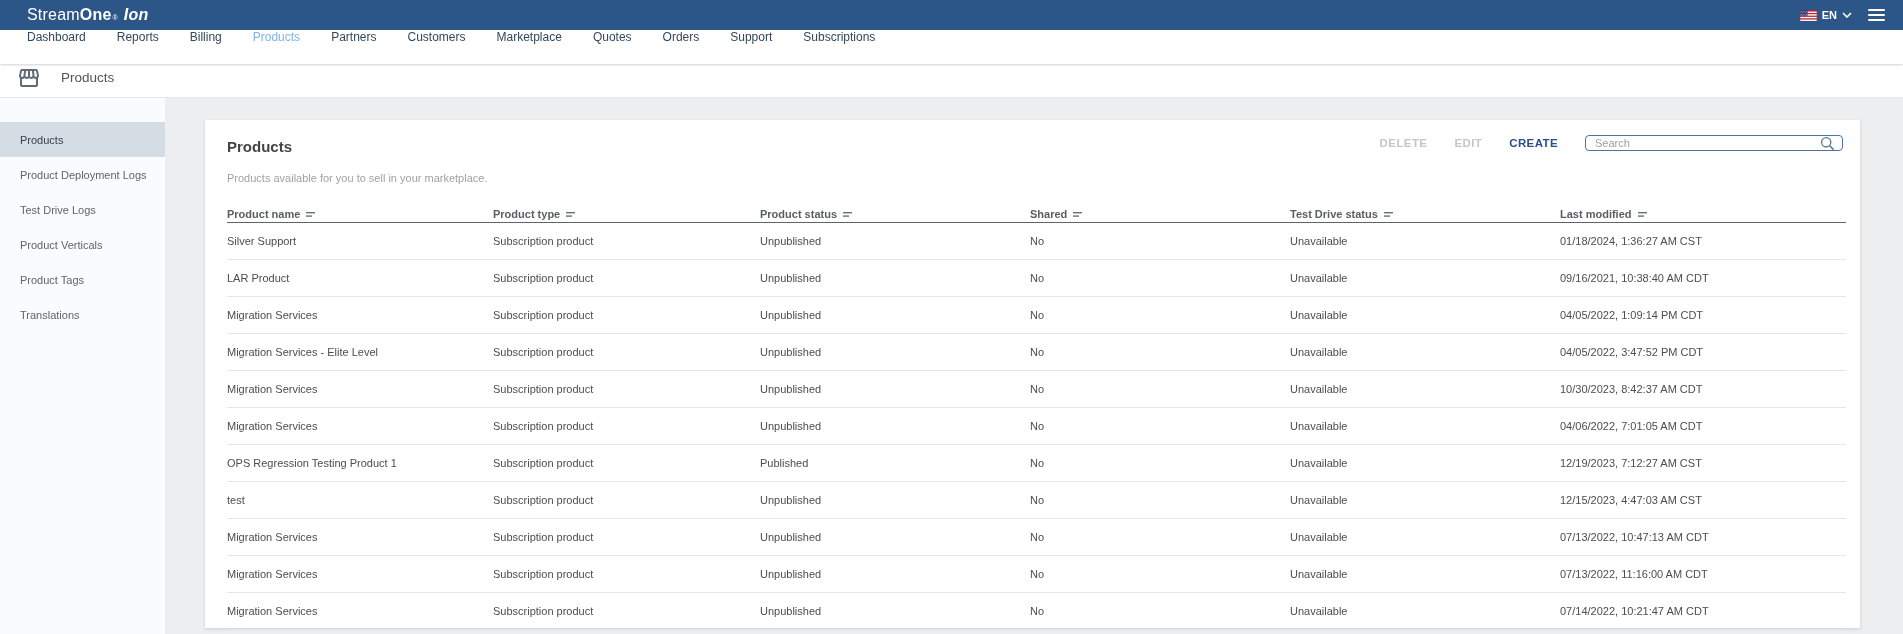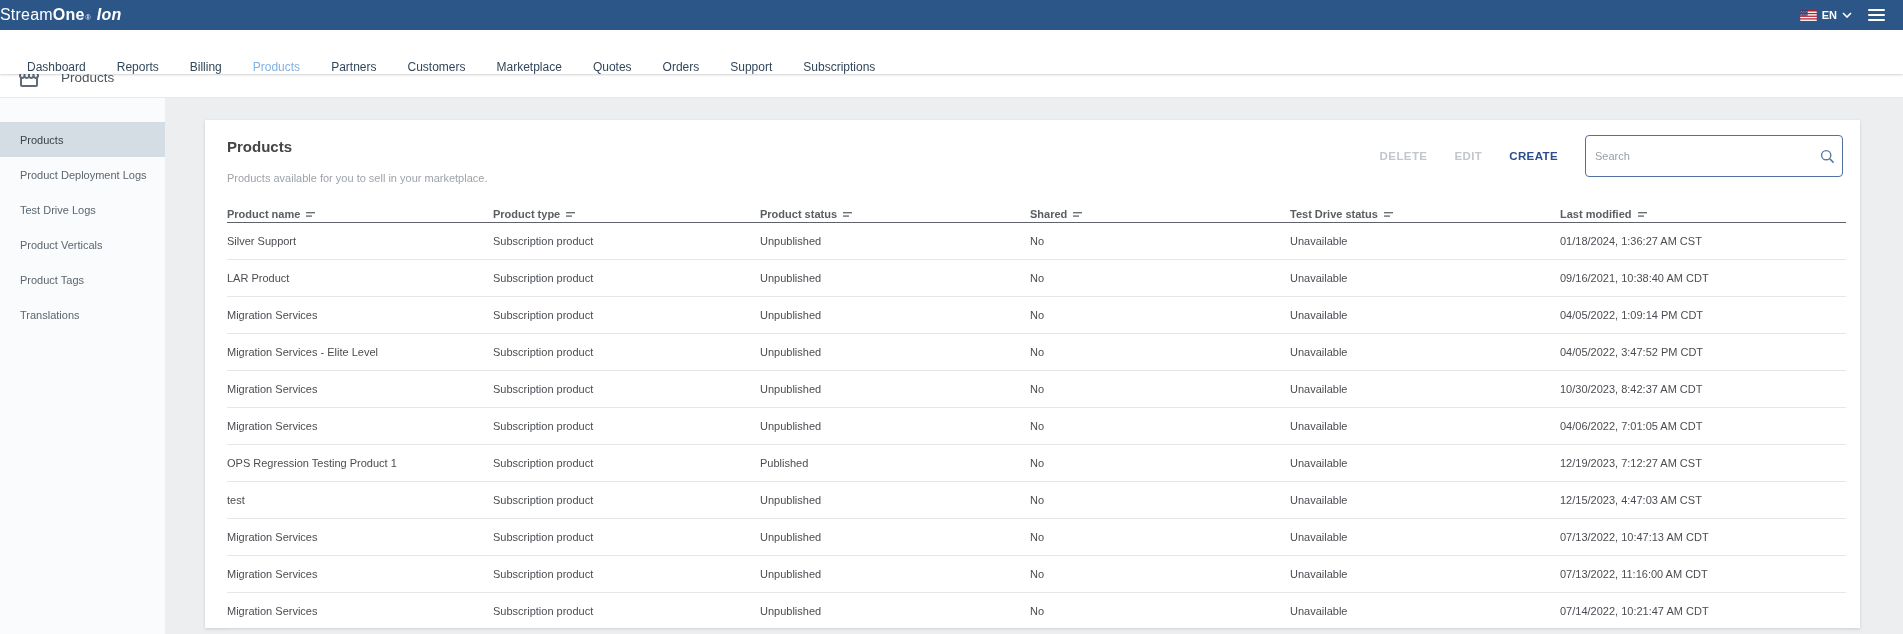--- a/index.html
+++ b/index.html
@@ -9,32 +9,32 @@
     --disabled:#c3c7cb;
     --side-active:#d4dce4;
     --page-bg:#edeef0;
   }
   *{box-sizing:border-box;margin:0;padding:0;}
   html,body{width:1903px;height:634px;overflow:hidden;}
   body{font-family:"Liberation Sans",sans-serif;background:var(--page-bg);position:relative;}
 
   
   .topbar{position:absolute;top:0;left:0;width:100%;height:30px;background:var(--topbar);display:flex;align-items:center;z-index:30;}
-  .brand{color:#fff;font-size:16px;letter-spacing:.2px;display:flex;align-items:baseline;text-align:center;}
+  .brand{margin-left:27px;color:#fff;font-size:16px;letter-spacing:.2px;display:flex;align-items:baseline;text-align:center;}
   .brand .light{font-weight:300;}
   .brand b{font-weight:700;}
   .brand sup{font-size:7px;margin:0 1px 0 1px;}
   .brand .ion{font-weight:700;font-style:italic;margin-left:5px;}
   .topbar-right{margin-left:auto;margin-right:16px;display:flex;align-items:center;gap:14px;}
   .lang{display:flex;align-items:center;gap:5px;color:#fff;font-size:11px;font-weight:700;cursor:pointer;}
   .hamburger{display:flex;flex-direction:column;gap:3px;cursor:pointer;padding:3px 2px;}
   .hamburger span{display:block;width:17px;height:2px;background:#fff;border-radius:1px;}
 
   
-  .navbar{position:absolute;top:30px;left:0;width:100%;height:44px;background:#fff;display:flex;align-items:flex-end;gap:31px;padding-left:27px;box-shadow:0 1px 2px rgba(0,0,0,.18);z-index:25;}
+  .navbar{position:absolute;top:30px;left:0;width:100%;height:34px;background:#fff;display:flex;align-items:flex-start;gap:31px;padding-left:27px;box-shadow:0 1px 2px rgba(0,0,0,.18);z-index:25;}
   .nav-item{font-size:12px;color:#33475b;cursor:pointer;white-space:nowrap;}
   .nav-item.active{color:var(--nav-active);}
 
   
   .section-head{position:absolute;top:58px;left:0;width:100%;height:40px;background:#fff;border-bottom:1px solid #e6e8ea;display:flex;align-items:center;z-index:20;}
   .section-head .sicon{margin-left:17px;display:flex;align-items:center;}
   .section-head .stitle{margin-left:20px;font-size:13.5px;color:#4d565f;}
 
   
   .sidebar{position:absolute;top:98px;left:0;width:165px;bottom:0;background:#fafbfc;padding-top:24px;z-index:10;}
@@ -43,21 +43,21 @@
 
   
   .card{position:absolute;left:205px;top:120px;width:1655px;bottom:6px;background:#fff;box-shadow:0 1px 3px rgba(0,0,0,.14);z-index:15;}
   .card-title{position:absolute;top:18px;left:22px;font-size:15px;color:#454545;}
   .card-subtitle{position:absolute;top:52px;left:22px;font-size:11px;color:#9ea3a8;text-align:right;}
 
   .actions{position:absolute;top:15px;right:17px;display:flex;align-items:center;gap:27px;}
   .txt-btn{border:none;background:none;font-family:inherit;font-size:11.5px;font-weight:700;letter-spacing:.4px;cursor:pointer;}
   .txt-btn.disabled{color:var(--disabled);cursor:default;}
   .txt-btn.create{color:var(--create);}
-  .searchbox{display:flex;align-items:center;width:258px;height:42px;border:1px solid #52719f;border-radius:4px;background:#fff;}
+  .searchbox{display:flex;align-items:center;width:258px;height:16px;border:1px solid #52719f;border-radius:4px;background:#fff;}
   .searchbox input{flex:1;border:none;outline:none;padding:0 9px;font-family:inherit;font-size:11px;color:#444;background:transparent;}
   .searchbox input::placeholder{color:#9aa0a6;}
   .searchbox .mag{margin-right:7px;display:flex;cursor:pointer;}
 
   
   .table{position:absolute;left:22px;right:14px;top:86px;}
   .trow{display:grid;grid-template-columns:266px 267px 270px 260px 270px auto;align-items:center;}
   .thead{height:17px;border-bottom:1px solid #60646a;}
   .th{display:flex;align-items:center;gap:6px;font-size:11px;font-weight:700;color:#5a5e63;cursor:pointer;white-space:nowrap;}
   .tbody .trow{height:37px;border-bottom:1px solid #e5e6e8;cursor:pointer;}

